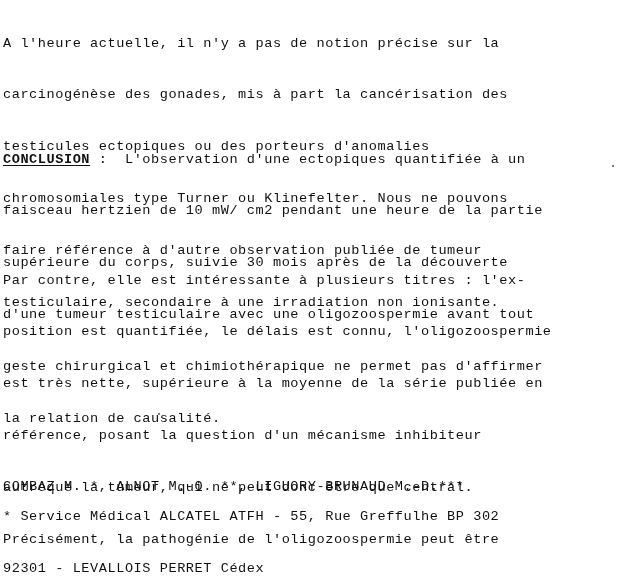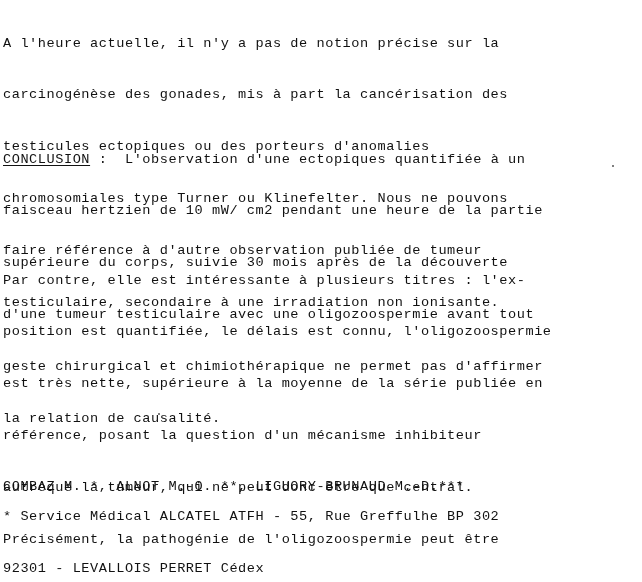--- a/index.html
+++ b/index.html
@@ -30,21 +30,21 @@
     font-size: 13.6px;
     line-height: 17.3px;
     letter-spacing: 0.55px;
     white-space: pre;
   }
   .line {
     display: block;
     height: 17.3px;
   }
   .kw {
-    font-weight: normal;
+    font-weight: bold;
     text-decoration: underline;
     text-underline-offset: 2px;
   }
   #p1 { top: 0px; }
   #p2 { top: 116px; }
   #p3 { top: 237px; }
   #authors { top: 443px; }
   #addresses { top: 473px; line-height: 17.4px; }
   #addresses .line { height: 17.4px; }
   .speck {

